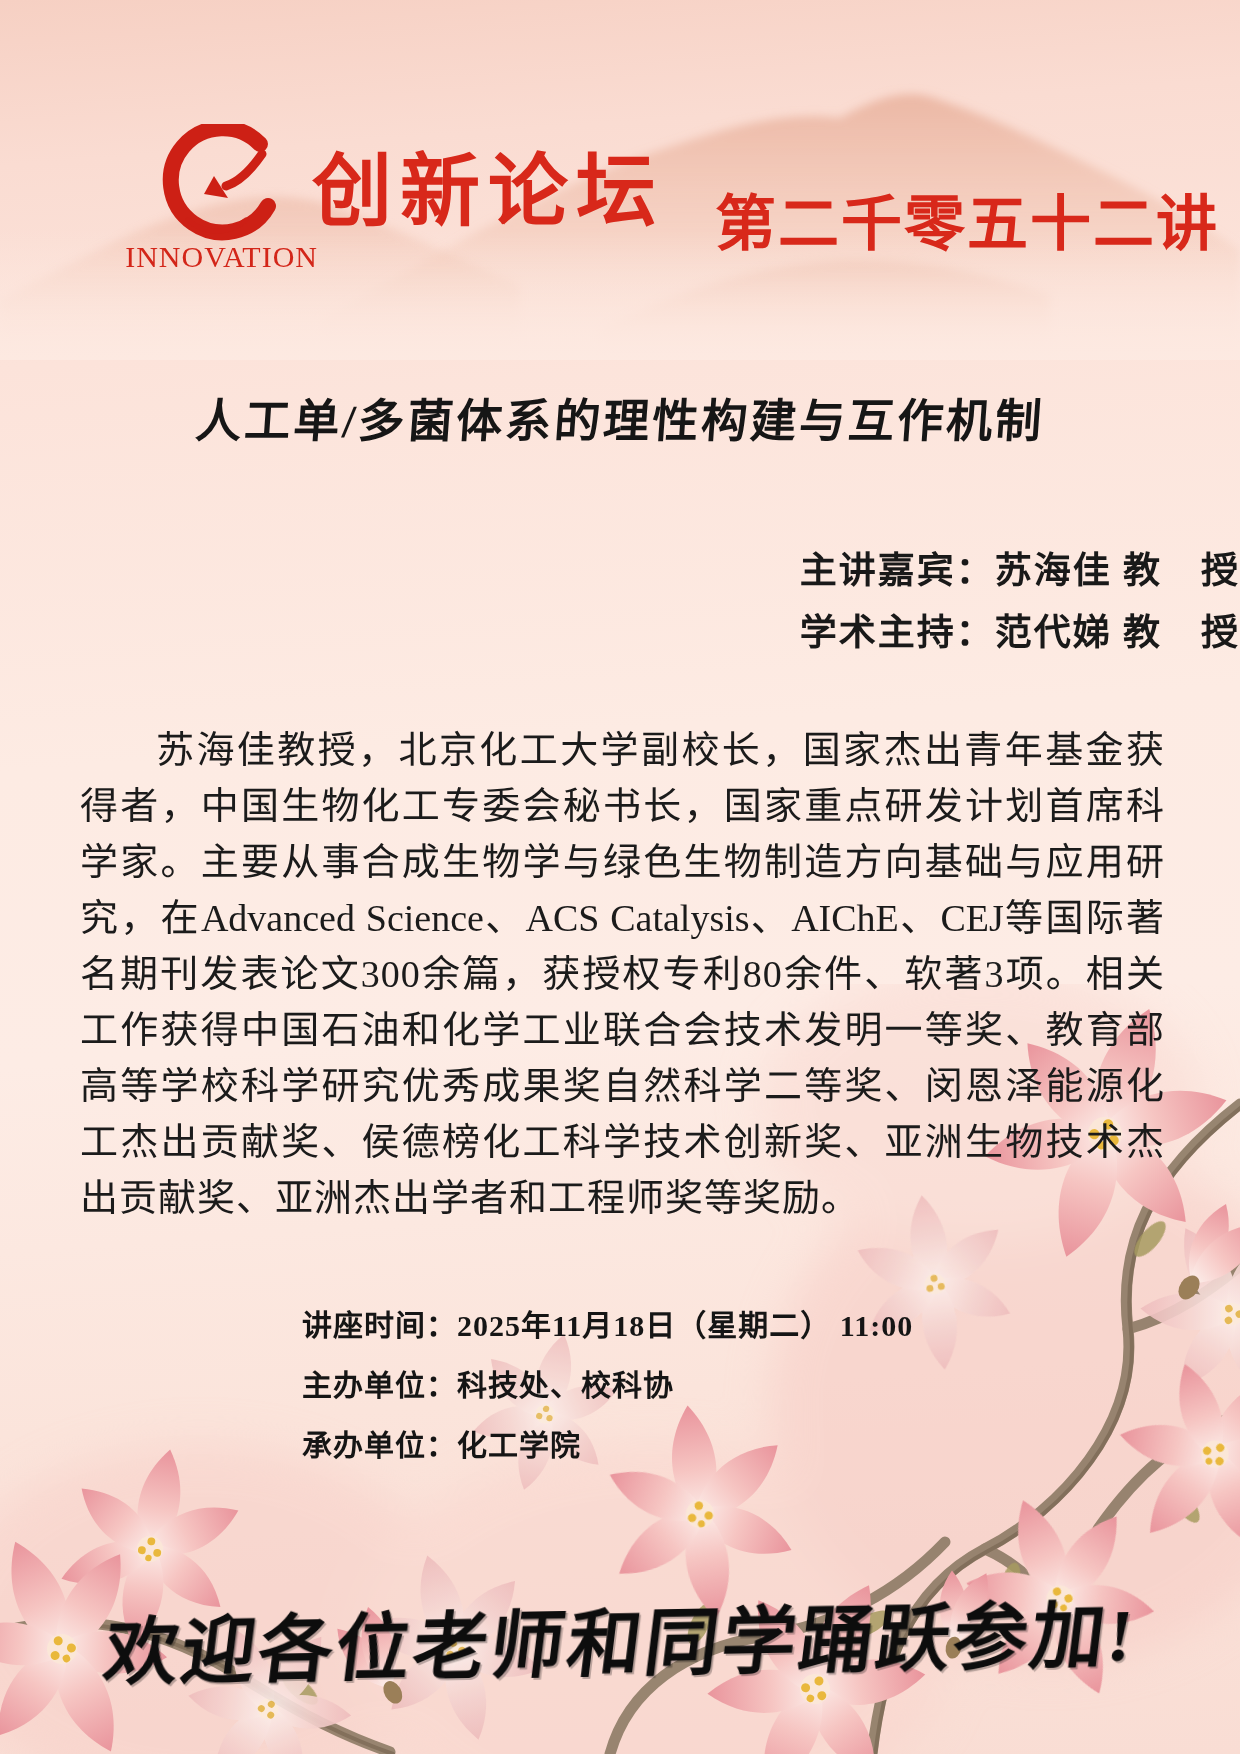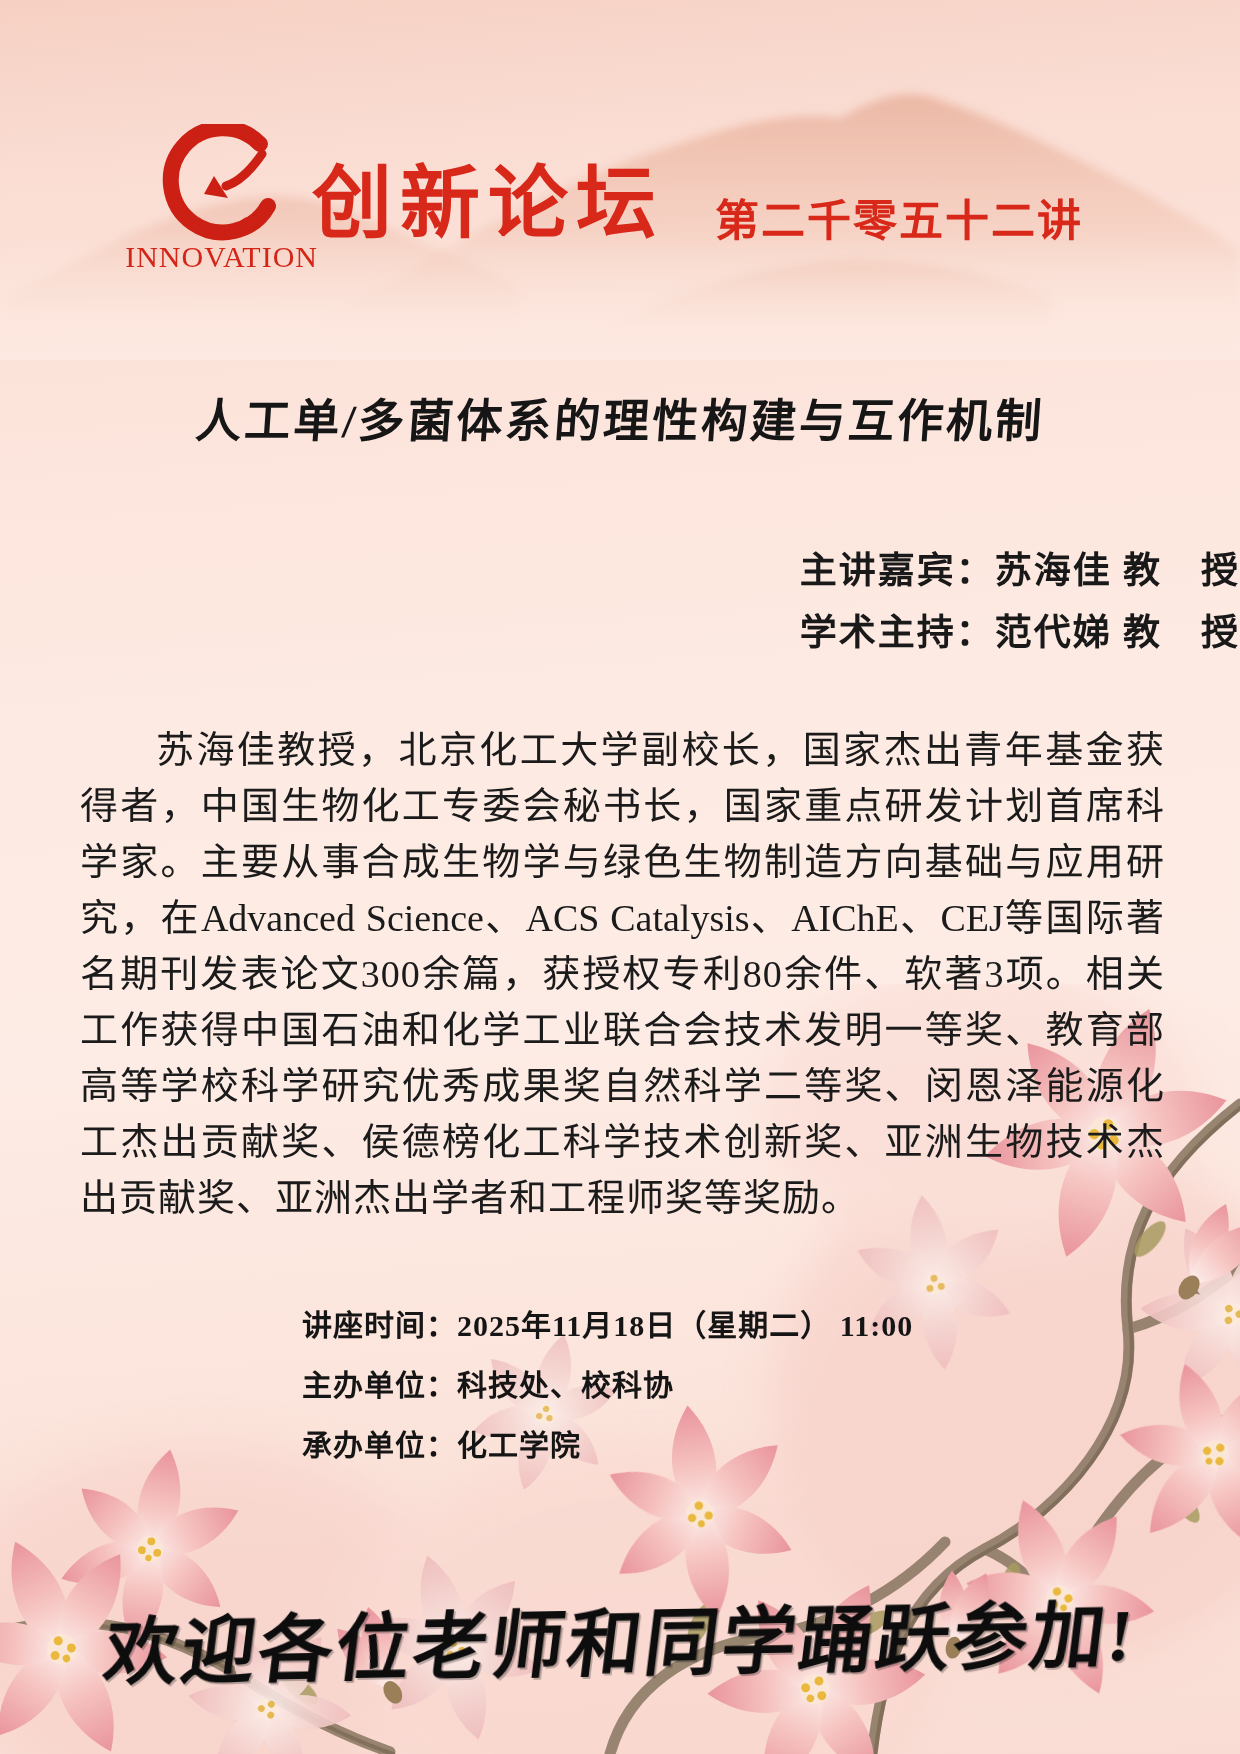--- a/index.html
+++ b/index.html
@@ -11,25 +11,25 @@
   .bg-mountains{position:absolute;left:0;top:0;width:1240px;height:360px;z-index:1;}
   .bg-flowers{position:absolute;left:0;bottom:0;width:1240px;height:770px;z-index:1;}
   .txt{z-index:3;}
   .brand-logo{position:absolute;left:148px;top:124px;width:148px;height:130px;z-index:3;}
   .brand-word{
     position:absolute;left:90px;top:240px;width:228px;text-align:right;z-index:3;
     font-family:"Liberation Serif",serif;font-size:30px;color:#d32619;letter-spacing:1px;
   }
   .forum-title{
     position:absolute;left:312px;top:152px;z-index:3;line-height:1;
-    font-family:"Liberation Sans",sans-serif;font-weight:700;font-size:80px;color:#d8281a;letter-spacing:8px;margin-top:12px;
+    font-family:"Liberation Sans",sans-serif;font-weight:700;font-size:80px;color:#d8281a;letter-spacing:8px;
   }
   .lecture-no{
     position:absolute;left:715px;top:194px;z-index:3;line-height:1;
-    font-family:Liberation Mono, monospace;font-weight:700;font-size:44px;color:#d8281a;letter-spacing:2px;margin-top:8px;
+    font-family:Liberation Sans, sans-serif;font-weight:700;font-size:61px;color:#d8281a;letter-spacing:2px;
   }
   .main-title{
     position:absolute;left:0;top:397px;width:100%;text-align:center;z-index:3;line-height:1.1;
     font-family:"Liberation Serif",serif;font-weight:700;font-size:46px;color:#161616;letter-spacing:3px;
     transform:skewX(-4deg);
   }
   .speakers{
     position:absolute;left:0;top:540px;width:100%;text-align:right;z-index:3;
     font-family:"Liberation Serif",serif;font-weight:700;font-size:37px;color:#191919;line-height:62px;letter-spacing:2px;
   }

